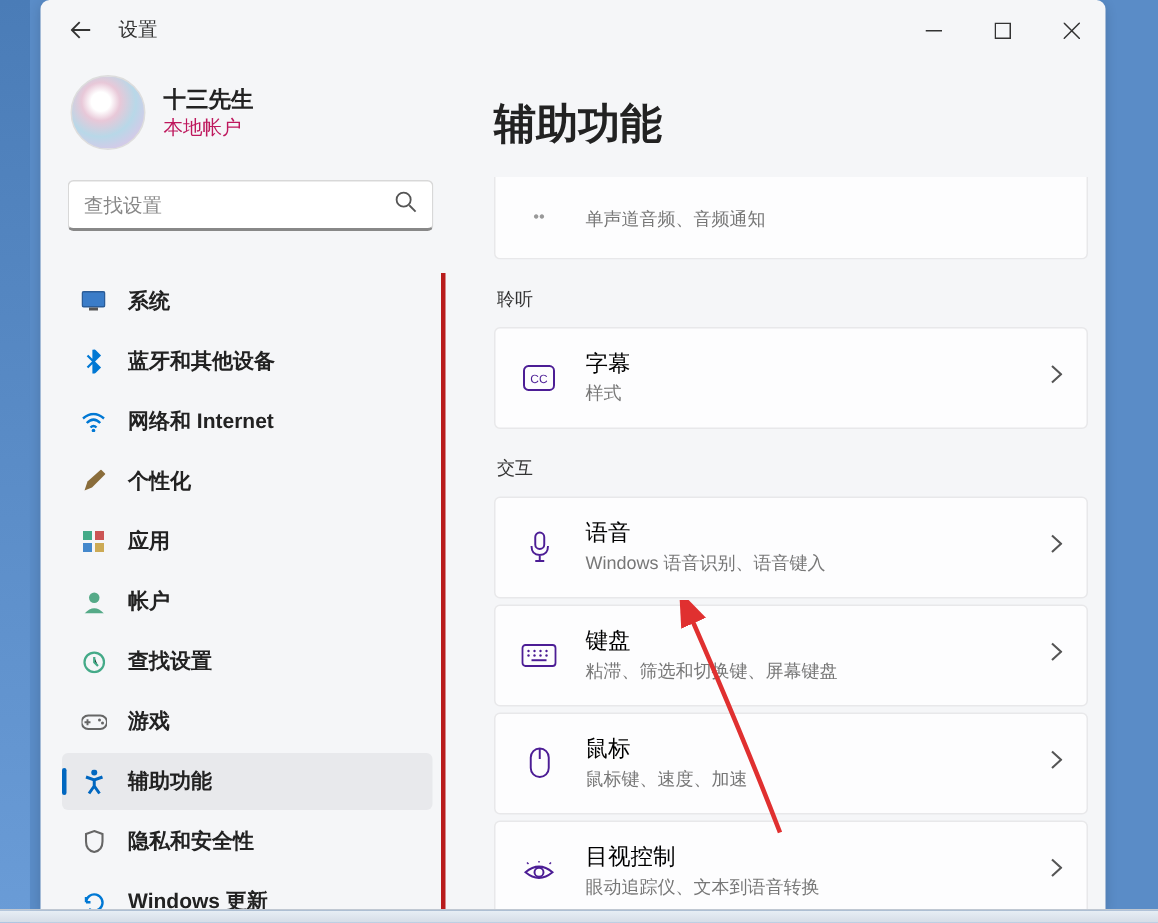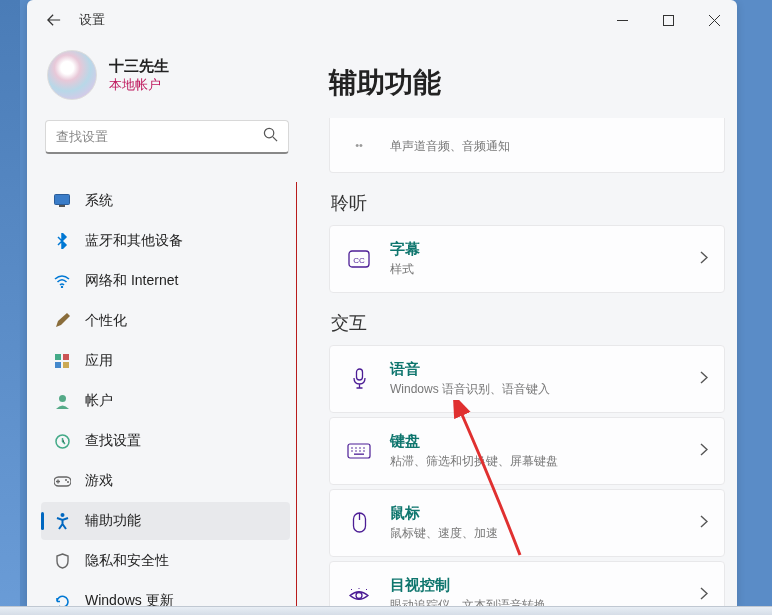--- a/index.html
+++ b/index.html
@@ -64,21 +64,21 @@
       height: 34px;
       background: #fff;
       border: 1px solid #d8d8d8;
       border-bottom: 2px solid #888;
       border-radius: 4px;
       display: flex; align-items: center;
       padding: 0 10px;
     }
     .search-text { flex: 1; font-size: 13px; color: #888; }
     .search-icon { color: #555; }
-    .nav { border-right: 1px solid #b91c1c; flex: 1; overflow-y: auto; padding-right: 6px; }
+    .nav { border-right: 3px solid #b91c1c; flex: 1; overflow-y: auto; padding-right: 6px; font-weight: bold; }
     .nav-item {
       height: 38px;
       display: flex; align-items: center;
       gap: 14px;
       padding: 0 12px;
       border-radius: 4px;
       cursor: pointer;
       font-size: 14px;
       color: #222;
       margin-bottom: 2px;
@@ -98,24 +98,24 @@
       border-radius: 4px;
       padding: 14px 16px;
       display: flex; align-items: center;
       gap: 18px;
       cursor: pointer;
       margin-bottom: 4px;
     }
     .card-partial { border-top: none; border-radius: 0 0 4px 4px; }
     .card-icon { width: 26px; height: 26px; display: flex; align-items: center; justify-content: center; color: #4c1d95; }
     .card-body { flex: 1; }
-    .card-title { font-size: 15px; color: #0f766e; font-weight: bold; }
+    .card-title { font-size: 15px; color: #000000; }
     .card-sub { font-size: 12px; color: #777; margin-top: 2px; }
     .chevron { color: #555; }
-    .section-header { font-size: 18px; color: #333; margin: 18px 0 10px 2px; }
+    .section-header { font-size: 12px; color: #333; margin: 18px 0 10px 2px; }
     .arrow-annotation {
       position: absolute;
       pointer-events: none;
       z-index: 100;
     }
   </style>
 </head>
 <body>
 
 <div class="desktop-strip"></div>

